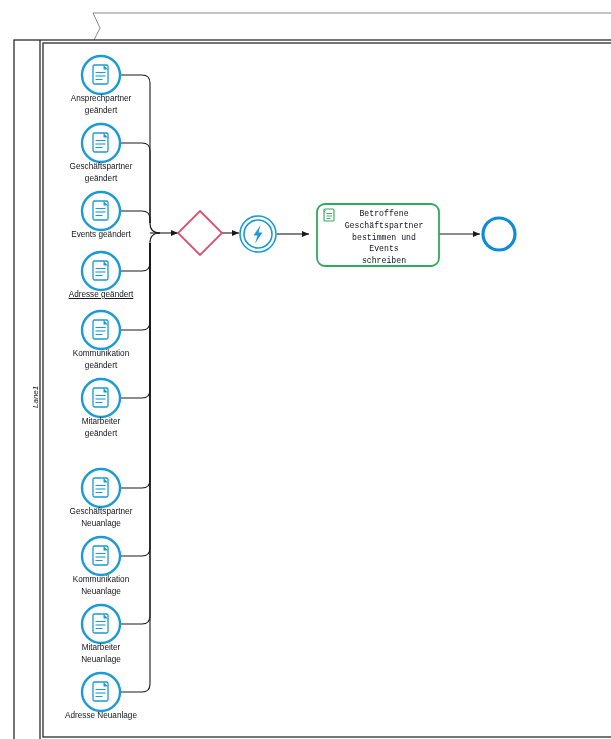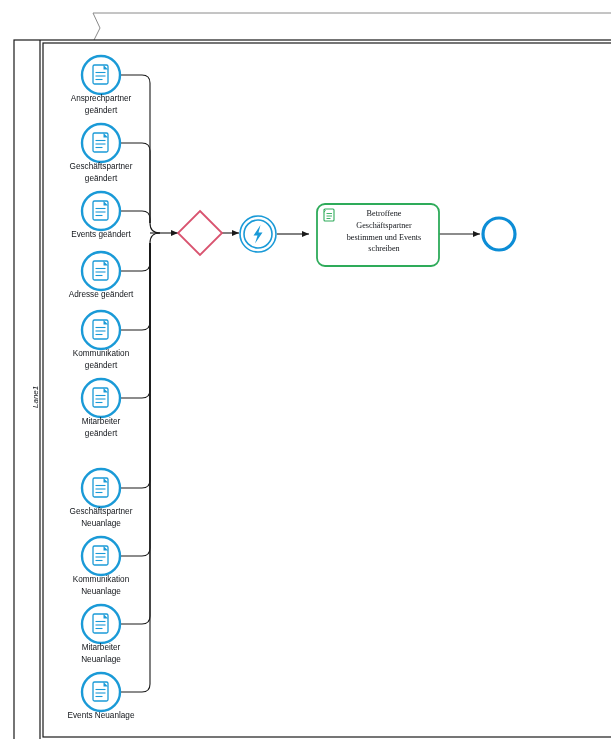--- a/index.html
+++ b/index.html
@@ -36,21 +36,21 @@
     font-family: "Liberation Sans", sans-serif;
     white-space: pre-line;
     pointer-events: none;
   }
   .task-label {
     position: absolute;
     text-align: center;
     font-size: 8.2px;
     line-height: 11.8px;
     color: #12151a;
-    font-family: Liberation Serif, serif;
+    font-family: Liberation Mono, monospace;
     white-space: pre-line;
   }
   .lane-label {
     position: absolute;
     font-size: 8px;
     color: #12151a;
     font-family: "Liberation Sans", sans-serif;
     font-style: italic;
     transform: rotate(-90deg);
     transform-origin: left top;
@@ -250,37 +250,37 @@
   <div class="lane-label" style="left:21px; top:400px;">Lane1</div>
 
   <div class="ev-label" style="left:41px; top:85px;  width:100px;">Ansprechpartner
 geändert</div>
 
   <div class="ev-label" style="left:41px; top:153px; width:100px;">Geschäftspartner
 geändert</div>
 
   <div class="ev-label" style="left:41px; top:221px; width:100px;">Events geändert</div>
 
-  <div class="ev-label" style="left:41px; top:281px; width:100px;">Adresse geändert</div>
+  <div class="ev-label" style="left:41px; top:281px; width:100px;text-decoration:underline;">Adresse geändert</div>
 
   <div class="ev-label" style="left:41px; top:340px; width:100px;">Kommunikation
 geändert</div>
 
   <div class="ev-label" style="left:41px; top:408px; width:100px;">Mitarbeiter
 geändert</div>
 
   <div class="ev-label" style="left:41px; top:498px; width:100px;">Geschäftspartner
 Neuanlage</div>
 
   <div class="ev-label" style="left:41px; top:566px; width:100px;">Kommunikation
 Neuanlage</div>
 
   <div class="ev-label" style="left:41px; top:634px; width:100px;">Mitarbeiter
 Neuanlage</div>
 
-  <div class="ev-label" style="left:41px; top:702px; width:100px;">Events Neuanlage</div>
+  <div class="ev-label" style="left:41px; top:702px; width:100px;">Adresse Neuanlage</div>
 
   <div class="task-label" style="left:326px; top:200px; width:96px;">Betroffene
 Geschäftspartner
 bestimmen und Events
 schreiben</div>
 
 </div>
 
 </body></html>

